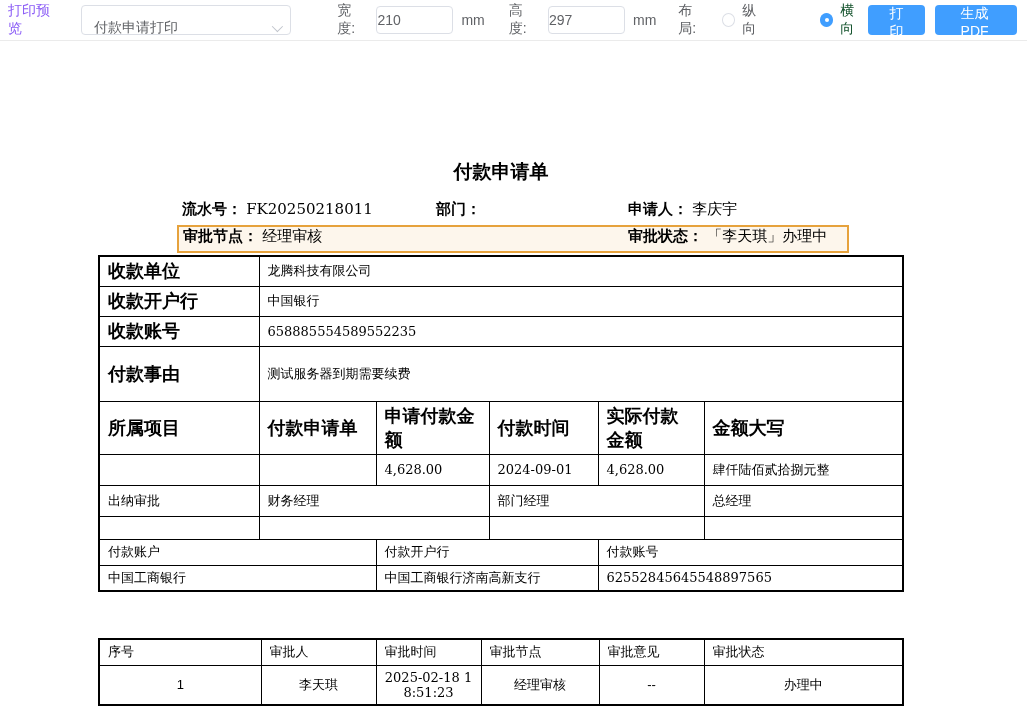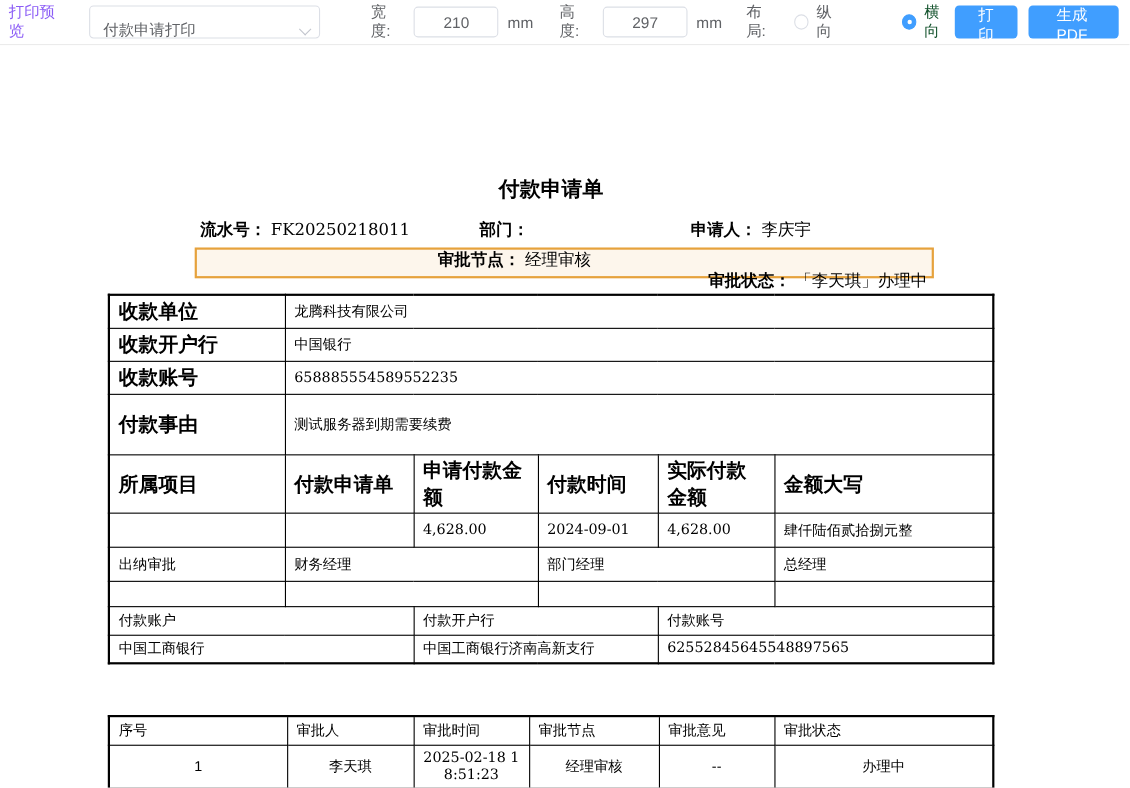--- a/index.html
+++ b/index.html
@@ -10,21 +10,21 @@
   .toolbar { height:41px; display:flex; align-items:center; padding:0 10px 0 8px;
     border-bottom:1px solid #ebebeb; font-size:14px; color:#333; }
   .tb-label { color:#8b5cf6; }
   .muted { color:#606266; }
   .select { width:214px; height:30px; border:1px solid #dcdfe6; border-radius:4px;
     display:flex; align-items:center; justify-content:space-between;
     padding:16px 10px 0 12px; color:#606266; margin-left:18px; cursor:pointer; background:#fff; }
   .chevron { width:8px; height:8px; border:solid #c0c4cc; border-width:0 1px 1px 0;
     transform:rotate(45deg) translateY(-2px); }
   .num-input { width:77px; height:28px; border:1px solid #dcdfe6; border-radius:4px;
-    text-align:center; font-size:14px; color:#606266; outline:none;
+    text-align:left; font-size:14px; color:#606266; outline:none;
     font-family:"Liberation Sans",sans-serif; }
   .radio { display:inline-flex; align-items:center; cursor:pointer; color:#606266; }
   .radio-circle { width:14px; height:14px; border:1px solid #dcdfe6; border-radius:50%;
     background:#fff; margin-right:7px; position:relative; }
   .radio.checked .radio-circle { border-color:#409eff; background:#409eff; }
   .radio.checked .radio-circle::after { content:''; position:absolute; width:4px; height:4px;
     background:#fff; border-radius:50%; left:4px; top:4px; }
   .radio.checked .radio-text { color:#14532d; }
   .btn { height:30px; padding:0 15px; background:#409eff; color:#fff; border:none;
     border-radius:4px; font-size:14px; cursor:pointer;
@@ -38,22 +38,22 @@
   .doc { width:806px; margin:118px 0 0 98px; color:#000; }
   .doc-title { text-align:center; font-size:19px; font-weight:bold; margin-bottom:14px; }
 
   .info-row { display:flex; font-size:15px; padding-left:84px; height:20px;
     margin-bottom:6px; align-items:center; }
   .info-g1 { width:254px; } .info-g2 { width:192px; } .info-g3 { flex:1; }
   .b { font-weight:bold; }
   .num-font { font-family:"DejaVu Serif","Liberation Serif",serif; }
 
   .banner { margin-left:79px; width:672px; height:28px; border:2px solid #e6a23c;
-    background:#fdf6ec; display:flex; align-items:flex-end; font-size:15px;
-    padding:0 4px; margin-bottom:14px;flex-direction:column; }
+    background:#fdf6ec; display:flex; align-items:flex-start; font-size:15px;
+    padding:0 4px; margin-bottom:2px; }
   .banner-g1 { width:445px; }
 
   table { border-collapse:collapse; table-layout:fixed; width:806px;
     border:2px solid #000; }
   td { border:1px solid #000; padding:2px 8px; font-size:13px; overflow:hidden;
     word-break:break-all; }
   td.lbl { font-weight:bold; font-size:18px; }
   tr.h30{height:30px;} tr.h55{height:55px;} tr.h32{height:32px;} tr.h31{height:31px;}
   tr.h23{height:23px;} tr.h26{height:26px;padding-left:35px;} tr.h40{height:40px;}
 

